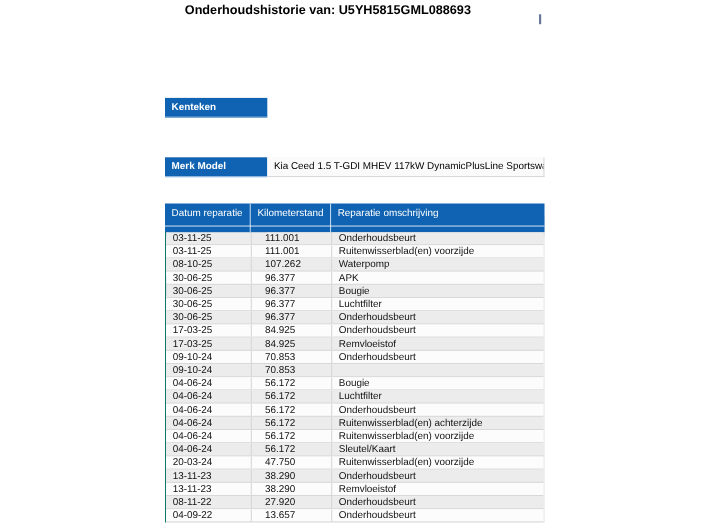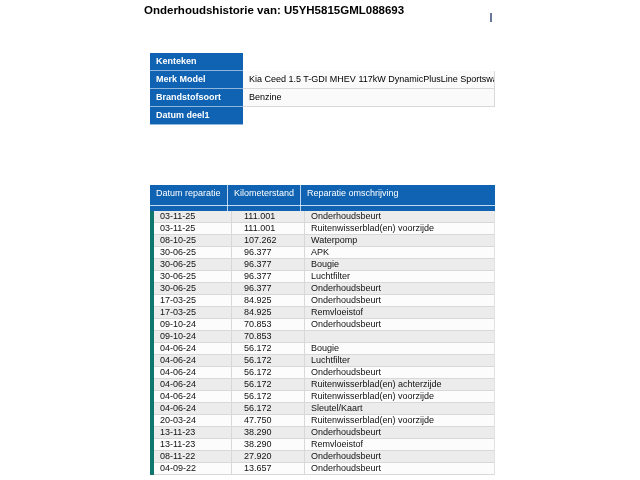--- a/index.html
+++ b/index.html
@@ -5,32 +5,32 @@
   html,body { margin:0; padding:0; }
   body {
     width:640px; height:480px;
     background:#ffffff;
     font-family:"Liberation Sans", sans-serif;
     position:relative;
     overflow:hidden;
   }
 
   .page-title {
-    position:absolute; left:144px; top:4px;
+    position:absolute; left:168px; top:4px;
     font-size:11.5px; font-weight:bold; color:#000;
   }
 
   .cursor-artifact {
     position:absolute; left:490px; top:13px;
     width:2px; height:9px; background:#68779a;
   }
 
   
   .info-table { position:absolute; left:150px; top:53px; width:345px; }
-  .info-row { display:flex; height:18px; }
+  .info-row { display:flex; height:18px;margin-top:36px; }
   .info-label {
     width:93px; box-sizing:border-box;
     background:#0f63b2; color:#ffffff;
     font-weight:bold; font-size:9px; line-height:17px;
     padding-left:6px;
     border-bottom:1px solid #8fb6dd;
     white-space:nowrap; overflow:hidden;
   }
   .info-value {
     flex:1; box-sizing:border-box;
@@ -54,21 +54,21 @@
   }
   .hcell-1 { width:78px; border-right:1px solid #bcd4ec; }
   .hcell-2 { width:73px; border-right:1px solid #bcd4ec; }
   .hcell-3 { flex:1; }
   .header-subline {
     position:absolute; left:0; right:0; bottom:5px; height:1px;
     background:rgba(255,255,255,0.75);
   }
 
   .history-body {
-    border-left:4px solid #0f766e; border-right:1px solid #e2e2e2;
+    border-left:1px solid #0f766e; border-right:1px solid #e2e2e2;
     box-sizing:border-box;
   }
   .hrow {
     display:flex; height:12px; box-sizing:border-box;
     border-bottom:1px solid #d8d8d8;
   }
   .hrow.odd  { background:#ececec; }
   .hrow.even { background:#fcfcfc; }
   .cell {
     box-sizing:border-box; font-size:9px; line-height:11px; color:#111;

